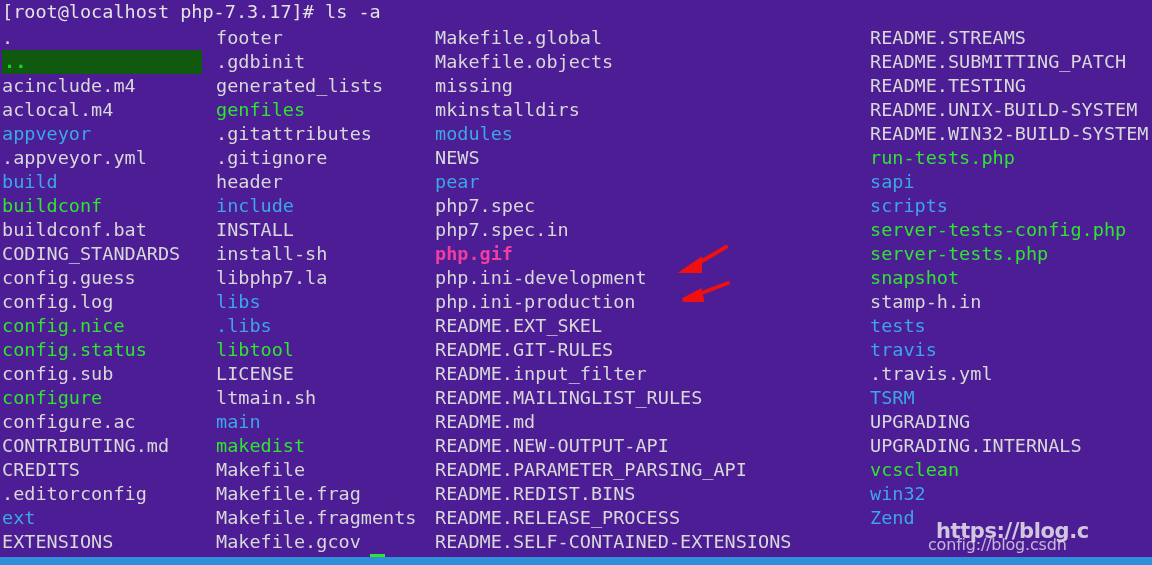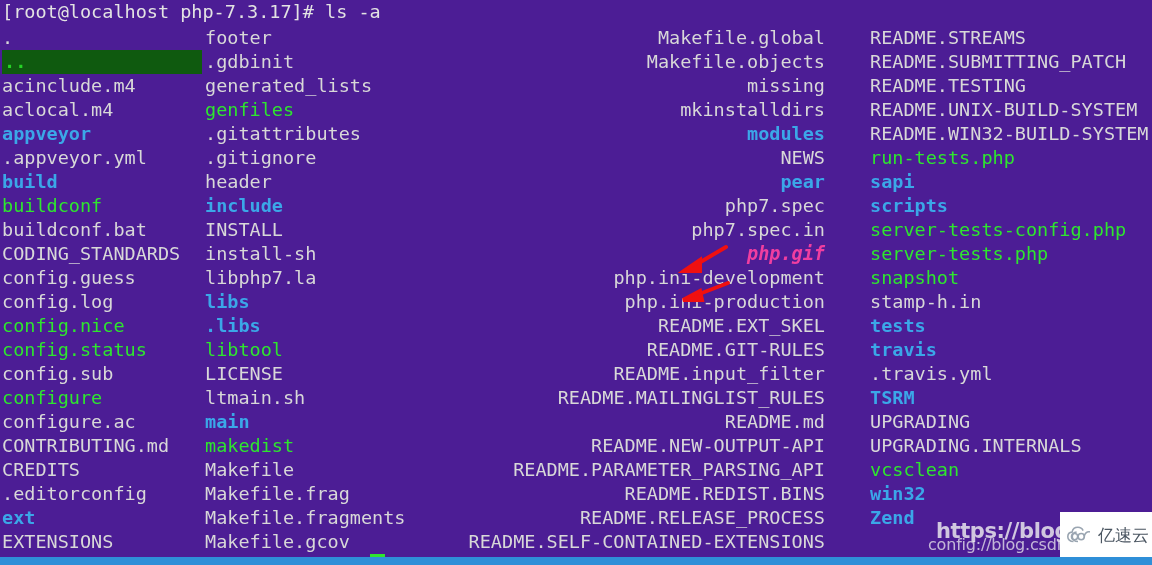--- a/index.html
+++ b/index.html
@@ -33,35 +33,35 @@
     color: #e3e3e3;
     white-space: pre;
     letter-spacing: 0px;
   }
   .col {
     position: absolute;
     top: 26px;
     white-space: pre;
   }
   .col-1 { left: 2px;   width: 200px; }
-  .col-2 { left: 205px; width: 228px; }
-  .col-3 { left: 435px; width: 390px; text-align: right; }
+  .col-2 { left: 216px; width: 228px; }
+  .col-3 { left: 435px; width: 390px; }
   .col-4 { left: 870px; width: 325px; }
 
   .entry {
     display: block;
     height: 24px;
     line-height: 24px;
     font-size: 18.5px;
     white-space: pre;
   }
   .c-white  { color: #d8d8d8; font-weight: normal; }
-  .c-blue   { color: #3ba7e8; font-weight: bold; }
+  .c-blue   { color: #3ba7e8; font-weight: normal; }
   .c-green  { color: #2ee62e; font-weight: normal; }
-  .c-pink   { color: #f03ea0; font-weight: bold; font-style: italic; }
+  .c-pink   { color: #f03ea0; font-weight: bold; }
   .c-selgreen {
     color: #25d425;
     font-weight: bold;
     background: #0f5a0f;
     padding: 0 2px;
   }
 
   .cursor-block {
     position: absolute;
     left: 370px;
@@ -162,29 +162,15 @@
         <line x1="50" y1="5" x2="16" y2="18"></line>
         <polygon points="5,22 22,13 24,22"></polygon>
       </g>
     </svg>
   </div>
 
   <div class="wm wm-big">https://blog.c</div>
 
   <div class="wm wm-small">config://blog.csdn</div>
 
-  <div class="logo-box">
-    <span class="logo-icon">
-      <svg width="28" height="20" viewBox="0 0 28 20">
-        <g fill="none" stroke="#9aa5b1" stroke-width="1.6">
-          <path d="M7.5 16.5 C3.9 16.5 1.8 14.3 1.8 11.7 C1.8 9.2 3.7 7.3 6.1 7.1 C6.6 4.3 9.0 2.3 11.9 2.3 C14.2 2.3 16.2 3.6 17.1 5.6"></path>
-          <path d="M12 16.5 C8.4 16.5 6.3 14.3 6.3 11.7 C6.3 9.2 8.2 7.3 10.6 7.1"></path>
-          <circle cx="8.6" cy="11.6" r="3.1"></circle>
-          <circle cx="15.2" cy="11.6" r="3.1"></circle>
-          <path d="M18.3 11.6 C18.3 8.4 21.0 6.2 23.9 6.9"></path>
-        </g>
-      </svg>
-    </span>
-    <span class="logo-text">亿速云</span>
-  </div>
 
   <div class="bottom-bar"></div>
 </div>
 
 </body></html>

